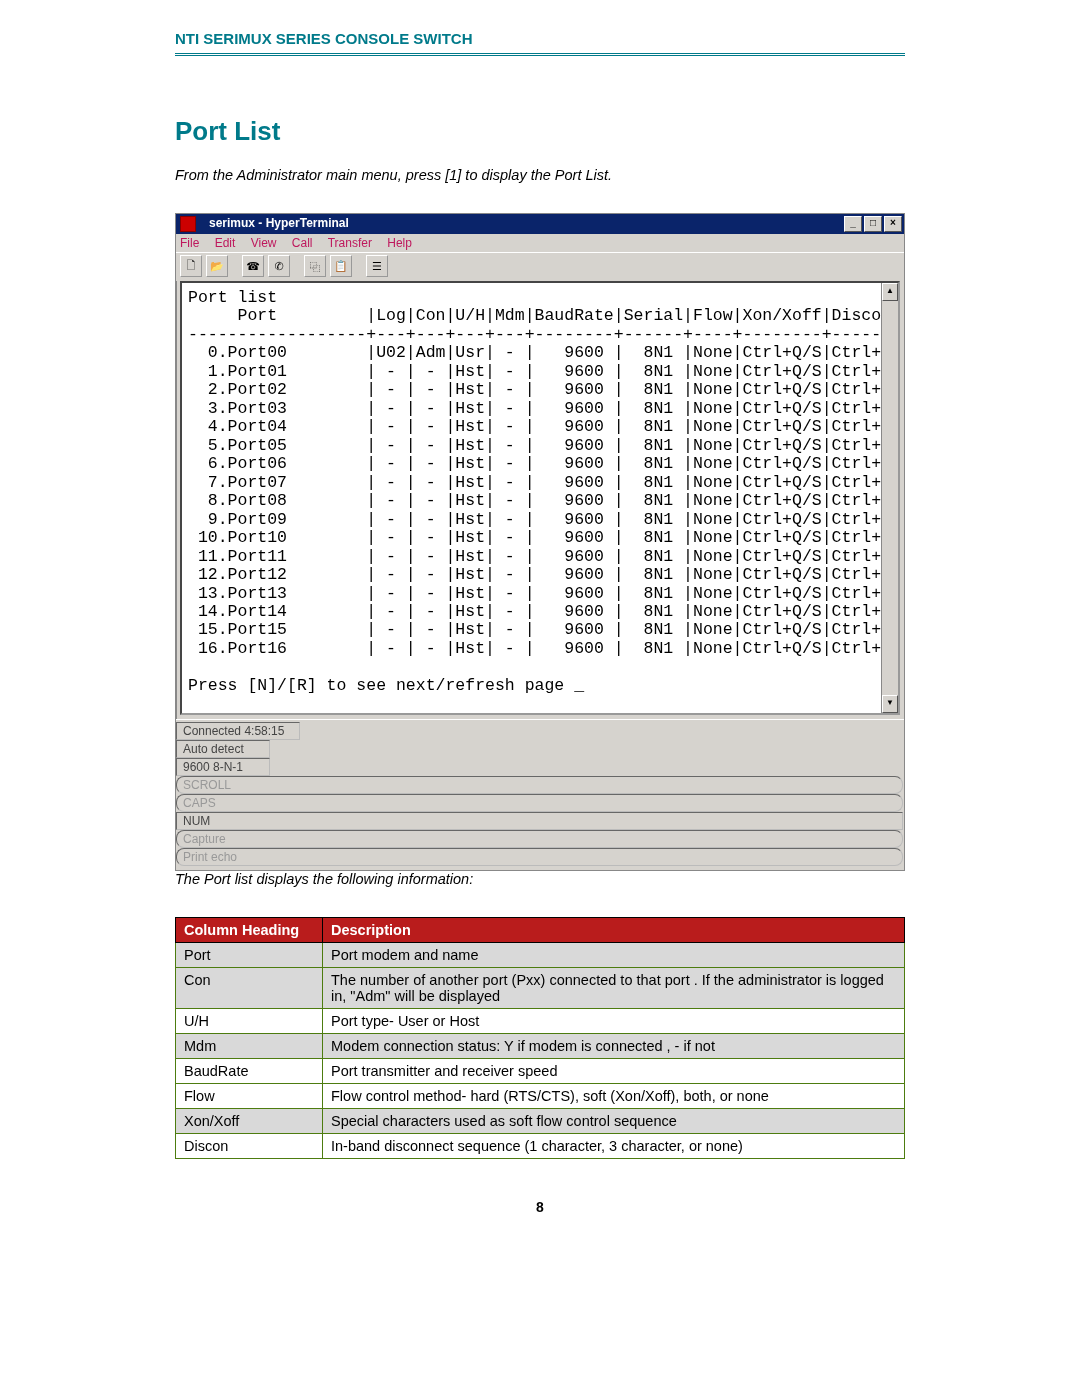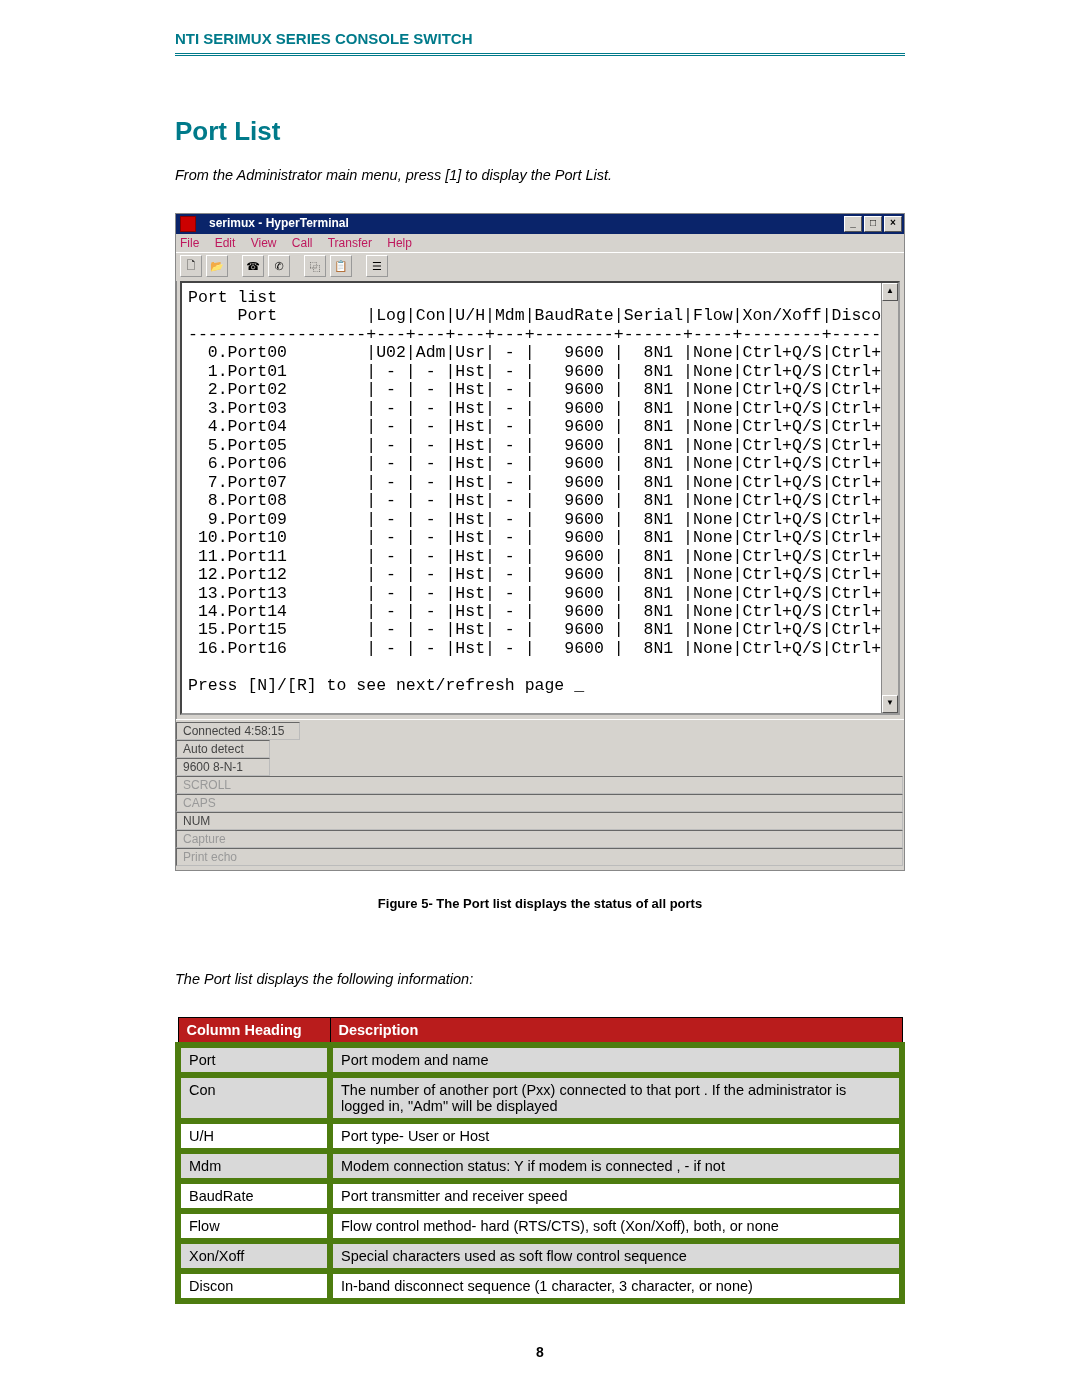--- a/index.html
+++ b/index.html
@@ -155,21 +155,21 @@
     color: #444;
     border-top: 1px solid #fff;
     padding: 2px 0;
     flex-direction: column;
   }
   .status-cell {
     border: 1px inset #bbb;
     padding: 1px 6px;
     margin-right: 1px;
   }
-  .status-cell.dim { color: #999; }
+  .status-cell.dim { color: #999; border-radius: 8px; }
   .figure-caption {
     text-align: center;
     font-weight: bold;
     font-size: 13px;
     margin: 25px 0 60px 0;
   }
   .info-table {
     width: 100%;
     border-collapse: collapse;
     font-size: 14.5px;
@@ -177,21 +177,21 @@
   }
   .info-table th {
     background: #b91c1c;
     color: #fff;
     text-align: left;
     padding: 4px 8px;
     font-weight: bold;
     border: 1px solid #000;
   }
   .info-table td {
-    border: 6px solid #4d7c0f;
+    border: 1px solid #4d7c0f;
     padding: 4px 8px;
     vertical-align: top;
   }
   .info-table tr.shade td {
     background: #d9d9d9;
   }
   .col1 { width: 130px; }
   .page-num {
     text-align: center;
     font-weight: bold;
@@ -278,21 +278,20 @@
       <div class="status-cell" style="width:80px">9600 8-N-1</div>
       <div class="status-cell dim">SCROLL</div>
       <div class="status-cell dim">CAPS</div>
       <div class="status-cell">NUM</div>
       <div class="status-cell dim">Capture</div>
       <div class="status-cell dim">Print echo</div>
       <div class="status-cell" style="flex:1;border:none"></div>
     </div>
   </div>
 
-  <div class="figure-caption">Figure 5- The Port list displays the status of all ports</div>
 
   <div class="body-text">The Port list displays the following information:</div>
 
   <table class="info-table">
     <thead>
       <tr>
         <th class="col1">Column Heading</th>
         <th>Description</th>
       </tr>
     </thead>

